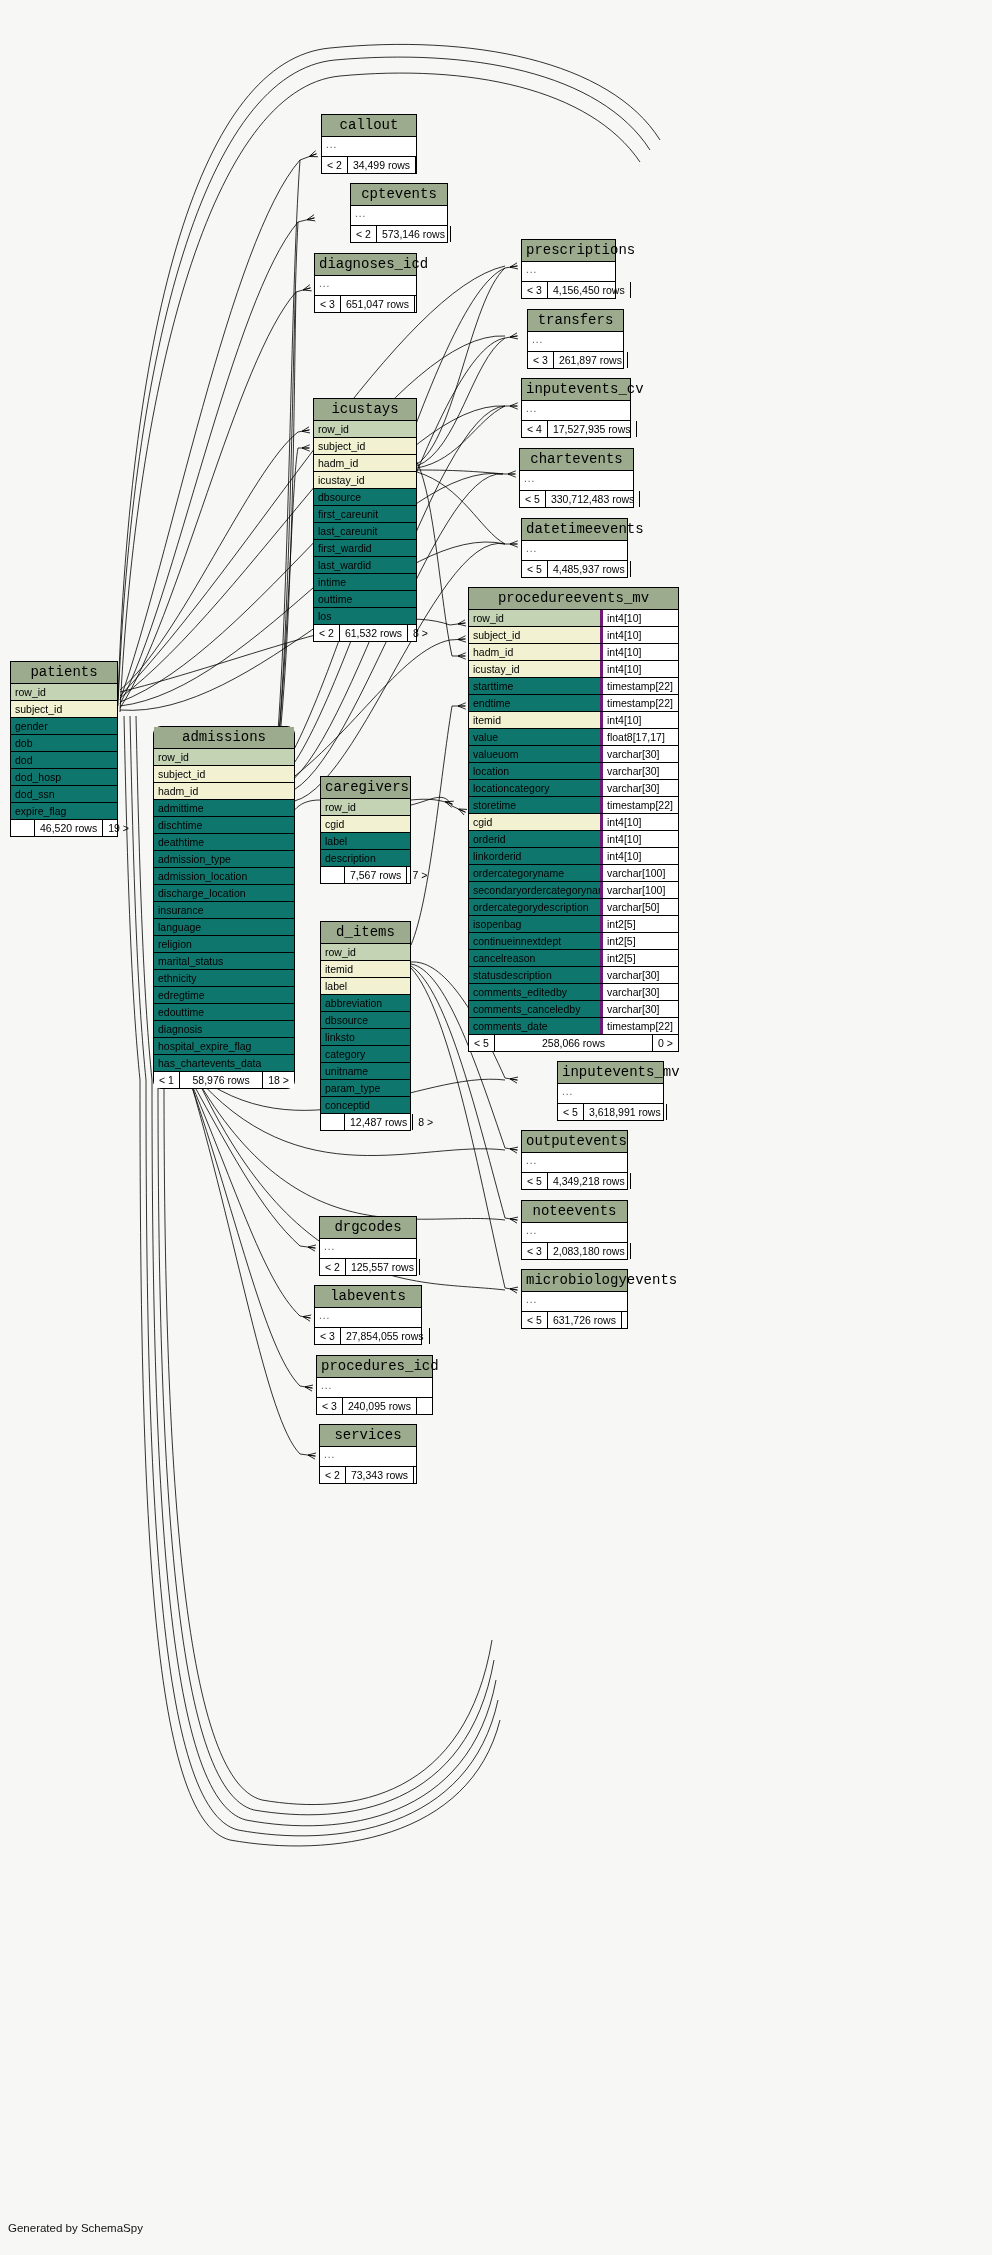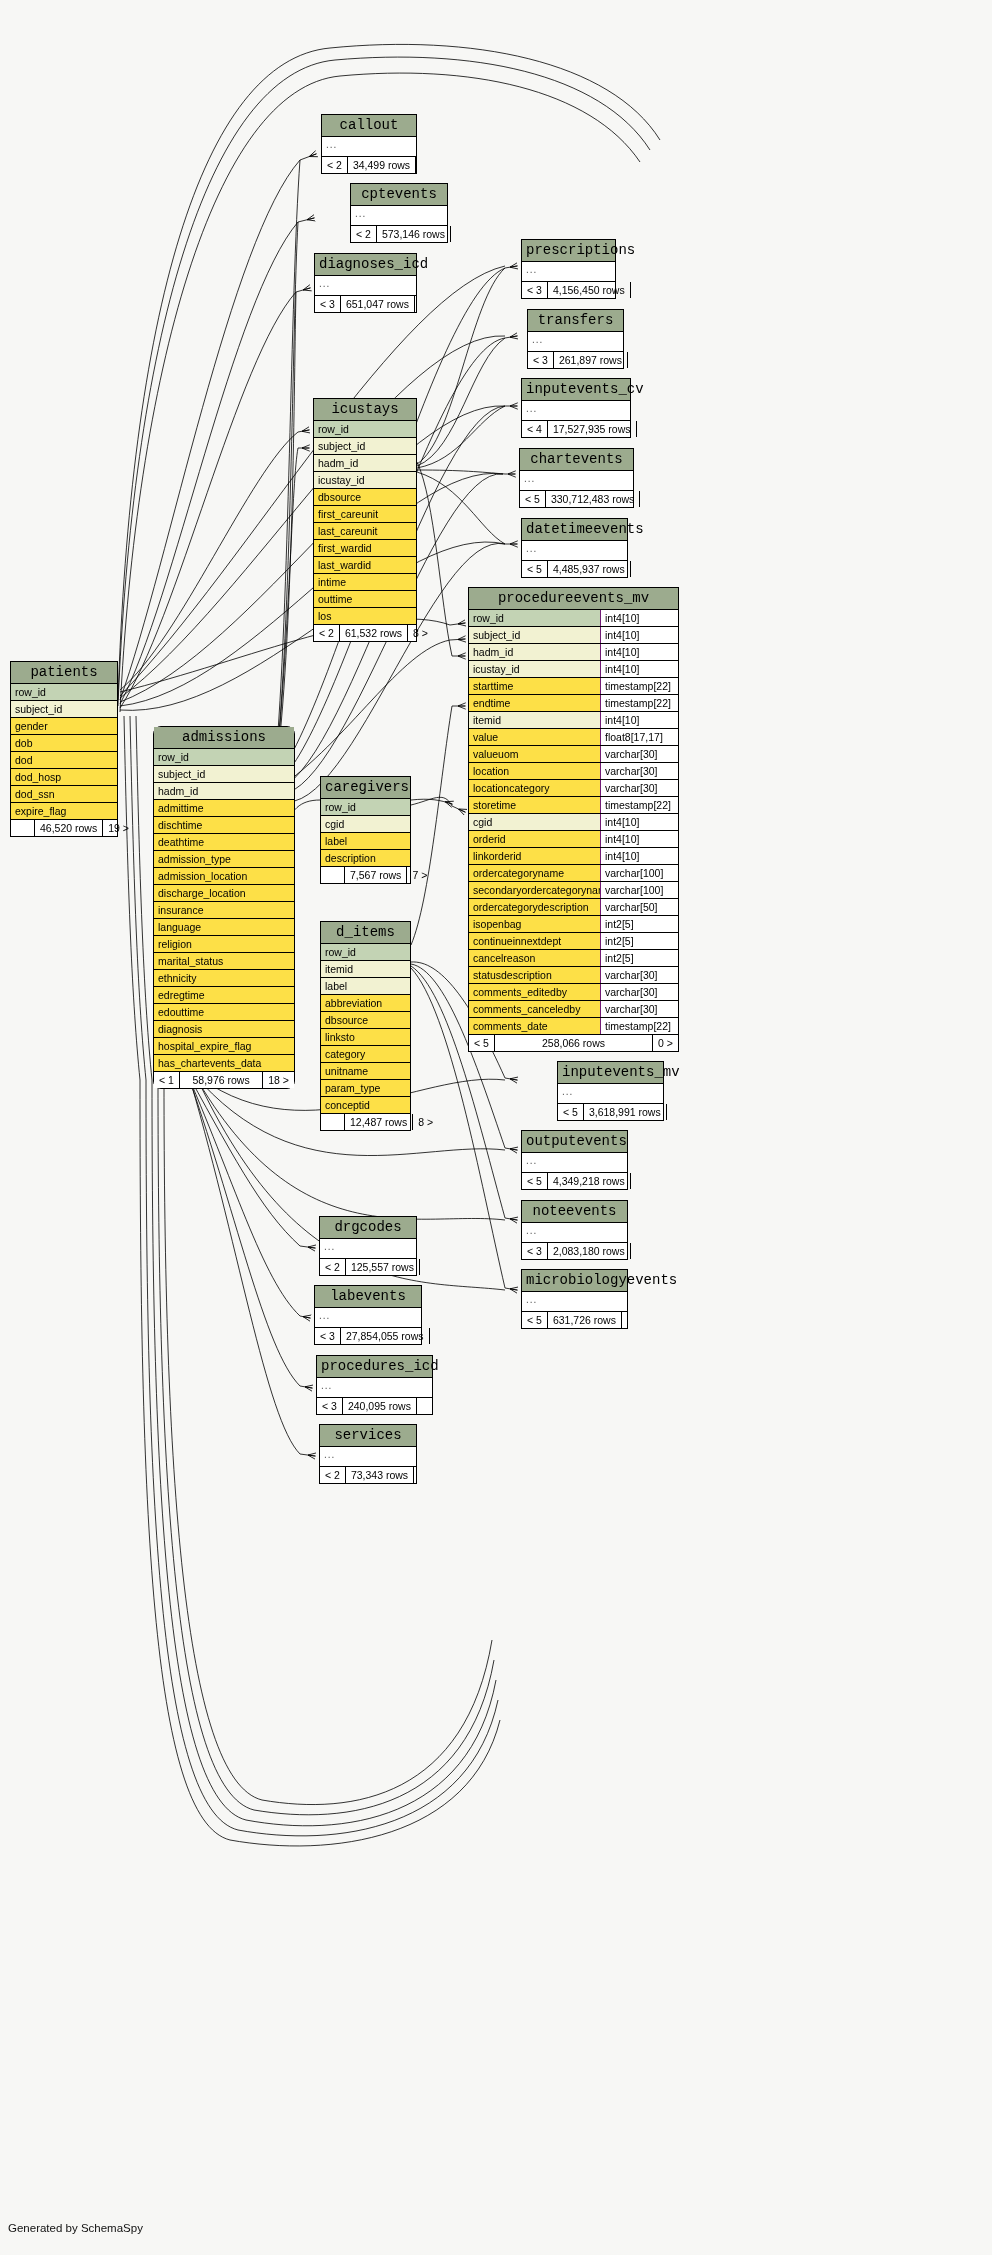--- a/index.html
+++ b/index.html
@@ -47,27 +47,27 @@
   .col-row:last-of-type { border-bottom: 1px solid #000; }
   .col-name {
     flex: 1 1 auto;
     padding: 2.5px 4px 3px 4px;
     white-space: nowrap;
     overflow: hidden;
   }
   .col-type {
     flex: 0 0 auto;
     padding: 2.5px 4px 3px 4px;
-    border-left: 1px solid #701a75;
+    border-left: 3px solid #701a75;
     white-space: nowrap;
     min-width: 78px;
   }
   .pk { background: #c3d3b4; }
   .fk { background: #f2f2d2; }
-  .plain { background: #fde047; }
+  .plain { background: #0f766e; }
   .ellipsis-row {
     padding: 3px 4px 6px 4px;
     border-bottom: 1px solid #000;
     background: #ffffff;
     color: #555;
     letter-spacing: 1px;
     font-size: 10px;
   }
   .footer-row {
     display: flex;

